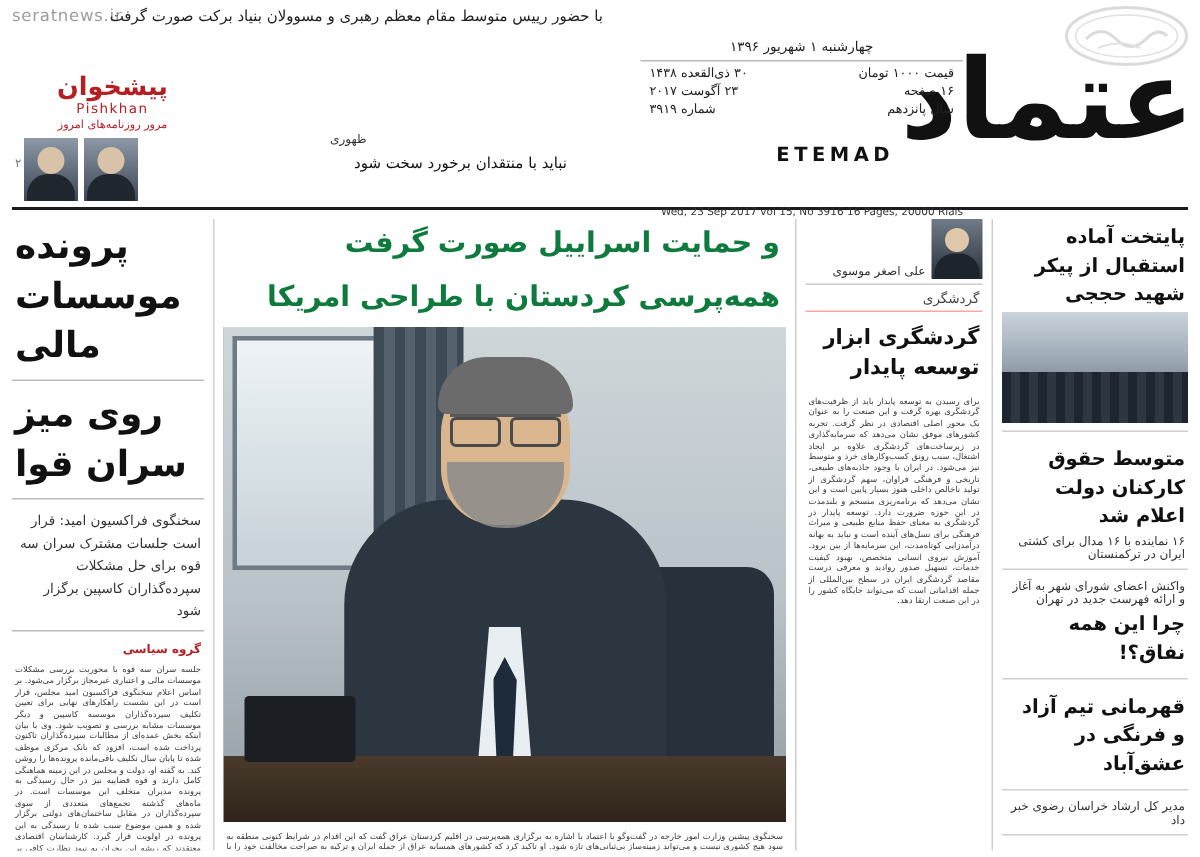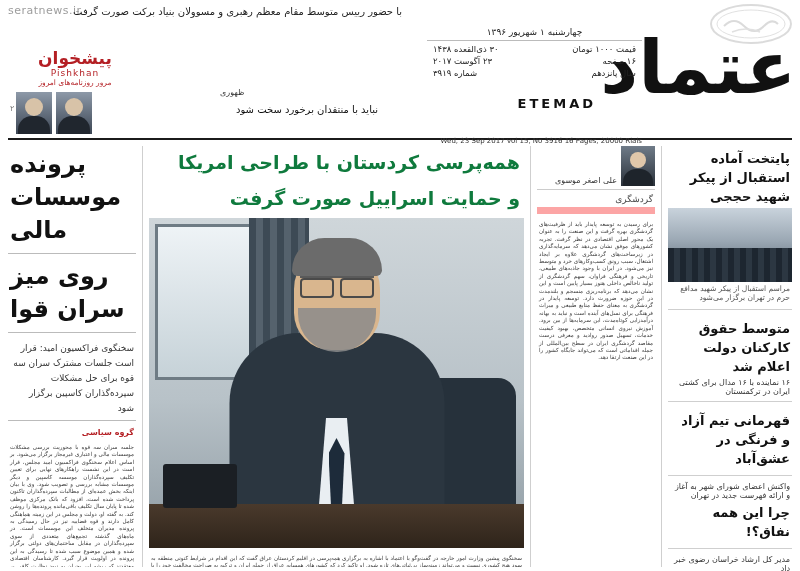--- a/index.html
+++ b/index.html
@@ -124,21 +124,21 @@
   
   .ph-author{
     display:flex;flex-direction:row-reverse;align-items:flex-end;gap:4px;
     border-bottom:1px solid #ccc;padding-bottom:3px;
   }
   .ph-av{width:34px;height:40px;background:linear-gradient(#6f7b88,#2a313a);position:relative;overflow:hidden;}
   .ph-av:after{content:"";position:absolute;left:9px;top:6px;width:16px;height:16px;border-radius:50%;background:#e0c7aa;}
   .ph-av:before{content:"";position:absolute;left:2px;bottom:0;width:30px;height:17px;border-radius:13px 13px 0 0;background:#1e242b;}
   .ph-name{direction:rtl;text-align:right;font-size:8px;color:#333;line-height:11px;}
   .ph-title{direction:rtl;text-align:right;font-size:14px;font-weight:bold;line-height:20px;color:#111;padding:3px 2px;}
-  .ph-sub{direction:rtl;text-align:right;font-size:9px;color:#444;padding:0 2px 3px;border-bottom:7px solid #fca5a5;font-family:Liberation Serif, serif;}
+  .ph-sub{direction:rtl;text-align:right;font-size:9px;color:#444;padding:0 2px 3px;border-bottom:1px solid #fca5a5;font-family:Liberation Serif, serif;}
   .ph-body{
     direction:rtl;text-align:justify;font-size:5.6px;line-height:7.4px;color:#3b3b3b;
     padding:3px 2px;overflow:hidden;flex:1;
   }
   
   .mid-kicker{
     direction:rtl;text-align:center;font-size:8.5px;color:#0d7b45;font-weight:bold;
     border-bottom:1px solid #bbb;padding-bottom:3px;
   }
   .mid-head{
@@ -237,60 +237,60 @@
 
   <div class="content">
 
     <div class="col-right">
 
       <div class="rc-item">
         <div class="rc-head">پایتخت آماده استقبال از پیکر شهید حججی</div>
         <div class="rc-img ceremony">
           <div class="green-flag"></div>
         </div>
-        <div class="rc-cap">مراسم استقبال از پیکر شهید مدافع حرم در تهران برگزار می‌شود</div>
       </div>
 
       <div class="rc-item">
         <div class="rc-head">متوسط حقوق کارکنان دولت اعلام شد</div>
         <div class="rc-sub">۱۶ نماینده با ۱۶ مدال برای کشتی ایران در ترکمنستان</div>
       </div>
 
       <div class="rc-item">
-        <div class="rc-head">قهرمانی تیم آزاد و فرنگی در عشق‌آباد</div>
-      </div>
-
-      <div class="rc-item">
         <div class="rc-sub">واکنش اعضای شورای شهر به آغاز و ارائه فهرست جدید در تهران</div>
         <div class="rc-head">چرا این همه نفاق؟!</div>
+      </div>
+
+      <div class="rc-item">
+        <div class="rc-head">قهرمانی تیم آزاد و فرنگی در عشق‌آباد</div>
       </div>
 
       <div class="rc-item">
         <div class="rc-sub">مدیر کل ارشاد خراسان رضوی خبر داد</div>
 
       </div>
 
     </div>
 
     <div class="divider-v"></div>
 
     <div class="col-photo">
       <div class="ph-author">
         <div class="ph-av"></div>
         <div class="ph-name">علی اصغر موسوی</div>
       </div>
       <div class="ph-sub">گردشگری</div>
+      <div class="ph-title">گردشگری ابزار توسعه پایدار</div>
       <div class="ph-body">برای رسیدن به توسعه پایدار باید از ظرفیت‌های گردشگری بهره گرفت و این صنعت را به عنوان یک محور اصلی اقتصادی در نظر گرفت. تجربه کشورهای موفق نشان می‌دهد که سرمایه‌گذاری در زیرساخت‌های گردشگری علاوه بر ایجاد اشتغال، سبب رونق کسب‌وکارهای خرد و متوسط نیز می‌شود. در ایران با وجود جاذبه‌های طبیعی، تاریخی و فرهنگی فراوان، سهم گردشگری از تولید ناخالص داخلی هنوز بسیار پایین است و این نشان می‌دهد که برنامه‌ریزی منسجم و بلندمدت در این حوزه ضرورت دارد. توسعه پایدار در گردشگری به معنای حفظ منابع طبیعی و میراث فرهنگی برای نسل‌های آینده است و نباید به بهانه درآمدزایی کوتاه‌مدت، این سرمایه‌ها از بین برود. آموزش نیروی انسانی متخصص، بهبود کیفیت خدمات، تسهیل صدور روادید و معرفی درست مقاصد گردشگری ایران در سطح بین‌المللی از جمله اقداماتی است که می‌تواند جایگاه کشور را در این صنعت ارتقا دهد.</div>
     </div>
 
     <div class="divider-v"></div>
 
     <div class="col-mid">
+      <div class="mid-head">و حمایت اسراییل صورت گرفت</div>
       <div class="mid-head">همه‌پرسی کردستان با طراحی امریکا</div>
-      <div class="mid-head">و حمایت اسراییل صورت گرفت</div>
       <div class="mid-photo">
         <div class="mp-wall"></div>
         <div class="mp-window"></div>
         <div class="mp-curtain"></div>
         <div class="mp-chairback"></div>
         <div class="mp-person-body"></div>
         <div class="mp-shirt"></div>
         <div class="mp-tie"></div>
         <div class="mp-head"></div>
         <div class="mp-beard"></div>

